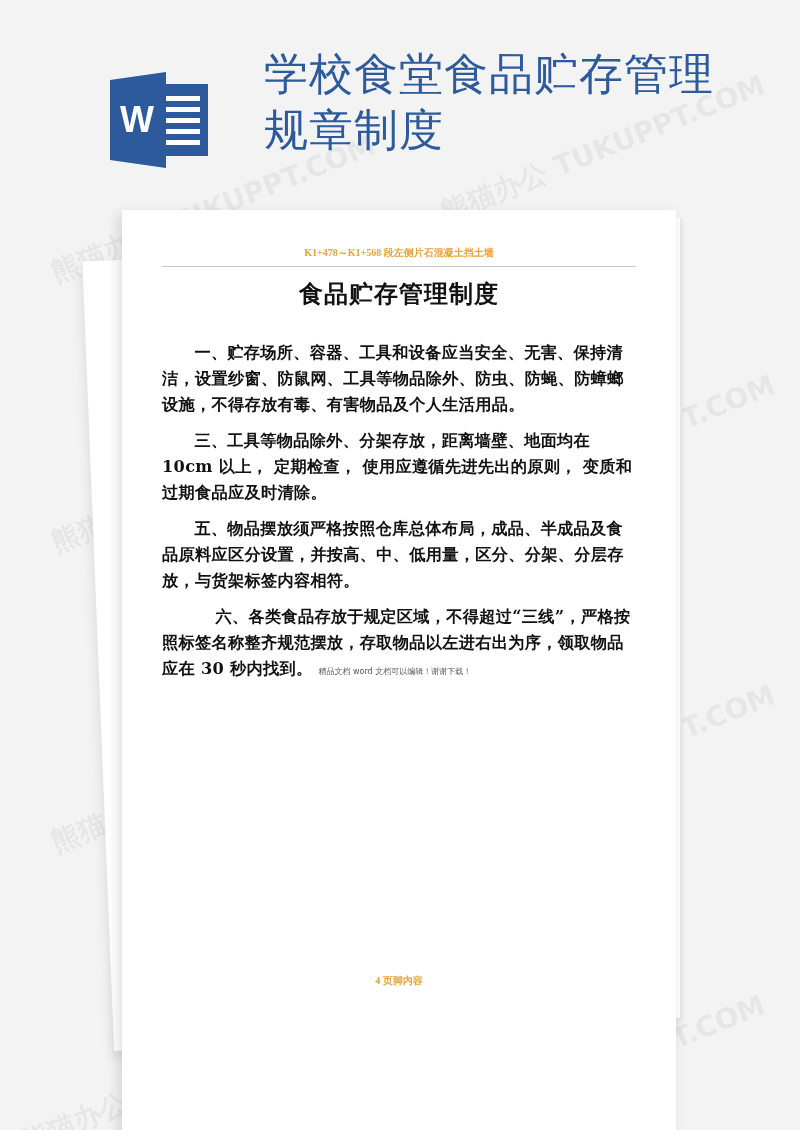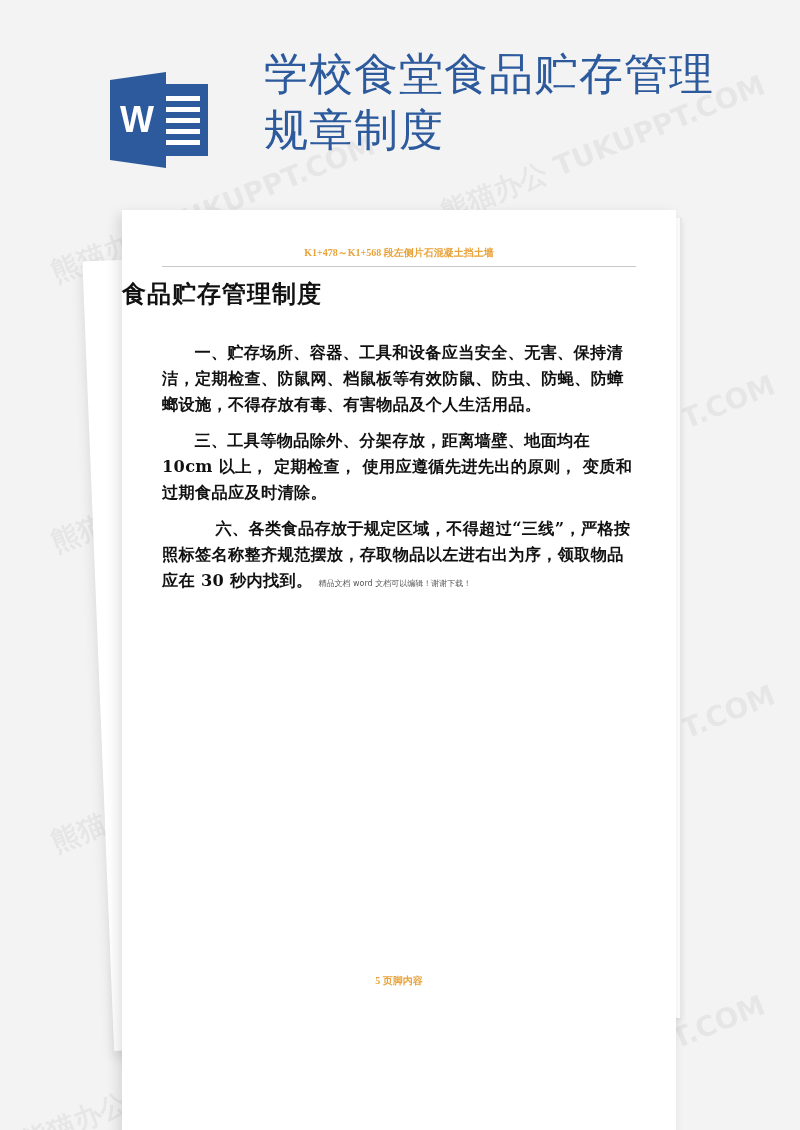--- a/index.html
+++ b/index.html
@@ -27,21 +27,21 @@
   .sheet {
     position:absolute; left:122px; top:210px; width:554px; height:982px;
     background:#fff; box-shadow:-4px 4px 12px rgba(0,0,0,0.12);
   }
   .header-text {
     position:absolute; left:0; right:0; top:36px; text-align:center;
     font-family:"Liberation Serif", serif; font-size:10px; color:#e8a33a; font-weight:bold;
   }
   .header-rule { position:absolute; left:40px; right:40px; top:56px; height:1px; background:#c8c8c8; }
   .doc-title {
-    position:absolute; left:0; right:0; top:68px; 
+    position:absolute; left:0; right:0; top:68px; text-align:center;
     font-family:"DejaVu Serif", serif; font-size:24px; font-weight:bold; color:#111;
     letter-spacing:1px;
   }
   .body { position:absolute; left:40px; width:474px; top:130px; }
   .para {
     font-family:"DejaVu Serif", serif; font-size:16.2px; line-height:26px; color:#111;
     margin:0 0 10px 0; text-indent:2em; font-weight:bold; letter-spacing:0.3px;
   }
   .para.p6 { text-indent:3.3em; margin-top:1px; }
   .note {
@@ -89,19 +89,20 @@
 
 <div class="sheet-back"></div>
 <div class="sheet-mid"></div>
 
 <div class="sheet">
   <div class="header-text">K1+478～K1+568 段左侧片石混凝土挡土墙</div>
   <div class="header-rule"></div>
   <div class="doc-title">食品贮存管理制度</div>
 
   <div class="body">
-    <p class="para">一、贮存场所、容器、工具和设备应当安全、无害、保持清洁，定期检查、防鼠网、档鼠板等有效防鼠、防虫、防蝇、防蟑螂设施，不得存放有毒、有害物品及个人生活用品。</p>
+    <p class="para">一、贮存场所、容器、工具和设备应当安全、无害、保持清洁，设置纱窗、防鼠网、工具等物品除外、防虫、防蝇、防蟑螂设施，不得存放有毒、有害物品及个人生活用品。</p>
     <p class="para">三、工具等物品除外、分架存放，距离墙壁、地面均在 10cm 以上， 定期检查， 使用应遵循先进先出的原则， 变质和过期食品应及时清除。</p>
+    <p class="para">五、物品摆放须严格按照仓库总体布局，成品、半成品及食品原料应区分设置，并按高、中、低用量，区分、分架、分层存放，与货架标签内容相符。</p>
     <p class="para p6"><span>六、各类食品存放于规定区域，不得超过“三线”，严格按照标签名称整齐规范摆放，存取物品以左进右出为序，领取物品应在 30 秒内找到。</span><span class="note">精品文档 word 文档可以编辑！谢谢下载！</span></p>
   </div>
 
-  <div class="footer-text">5 页脚内容</div>
+  <div class="footer-text">4 页脚内容</div>
 </div>
 
 </body></html>

